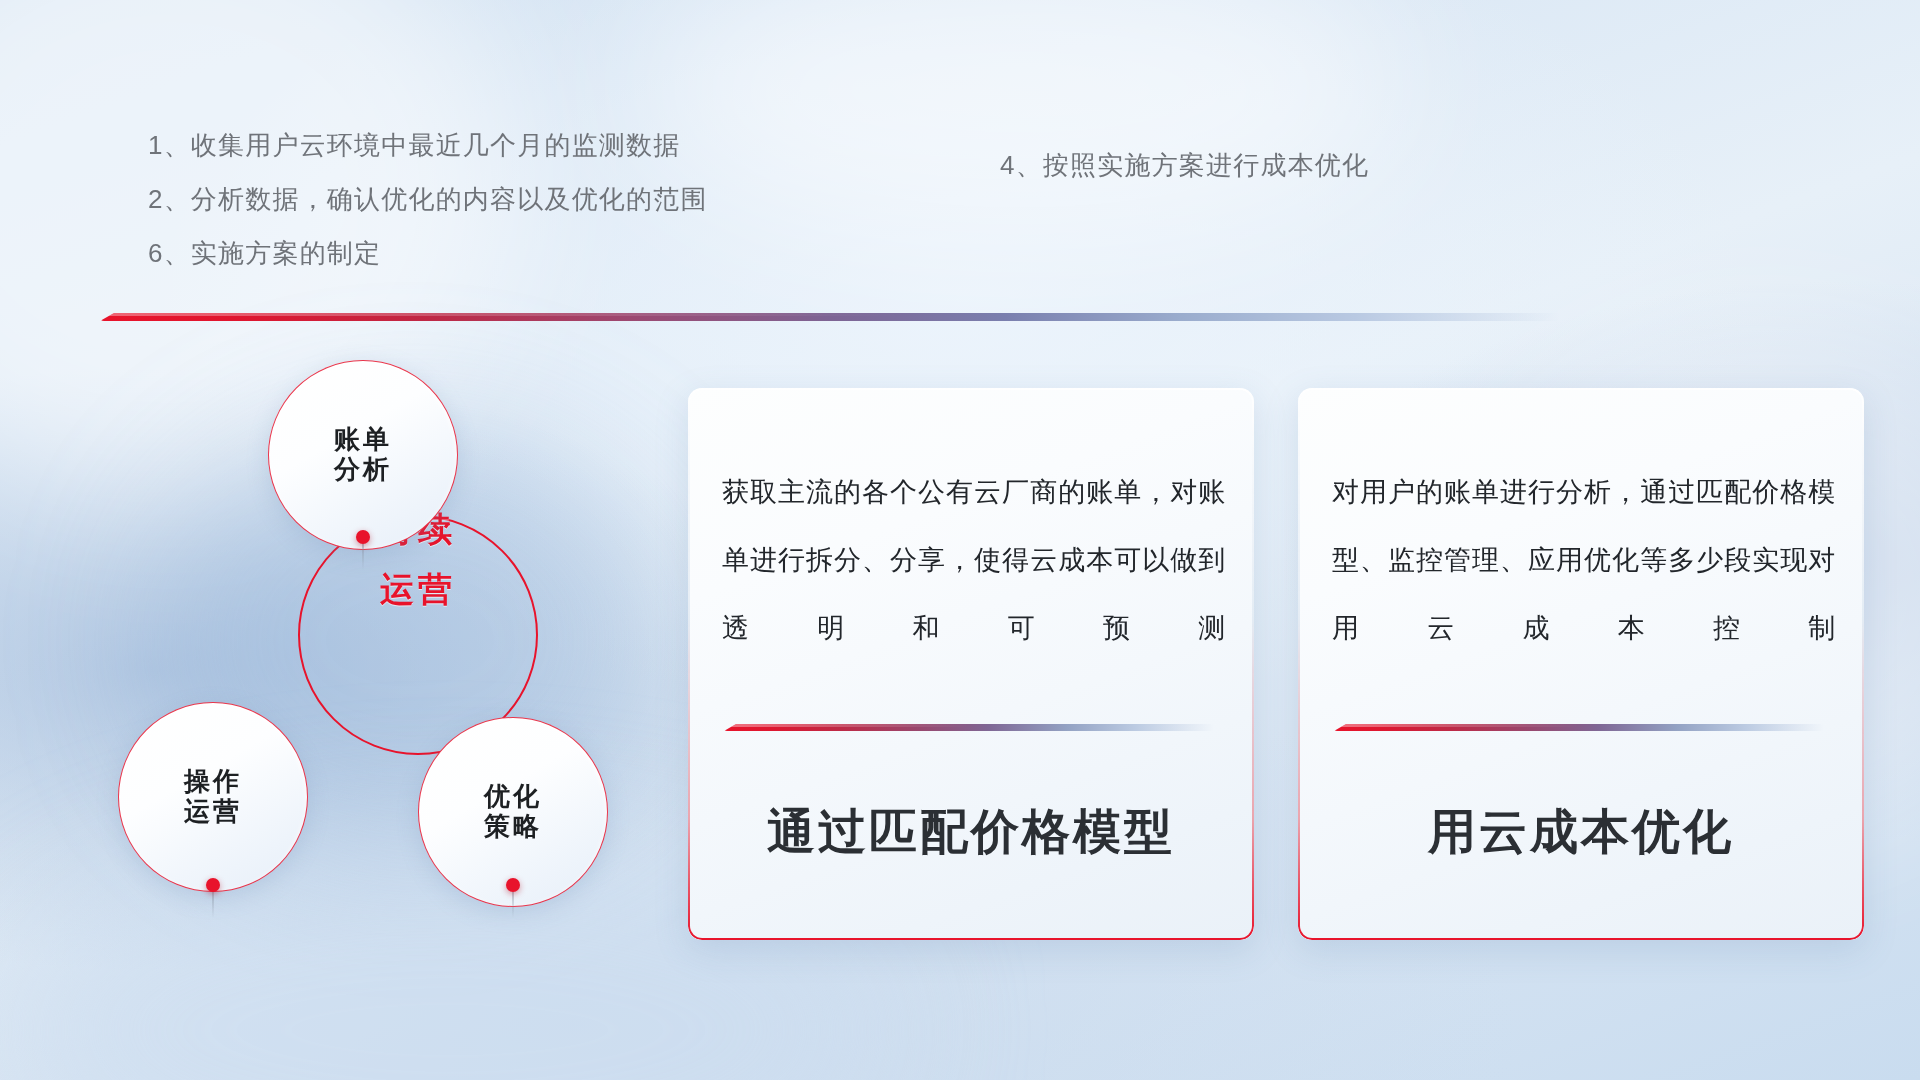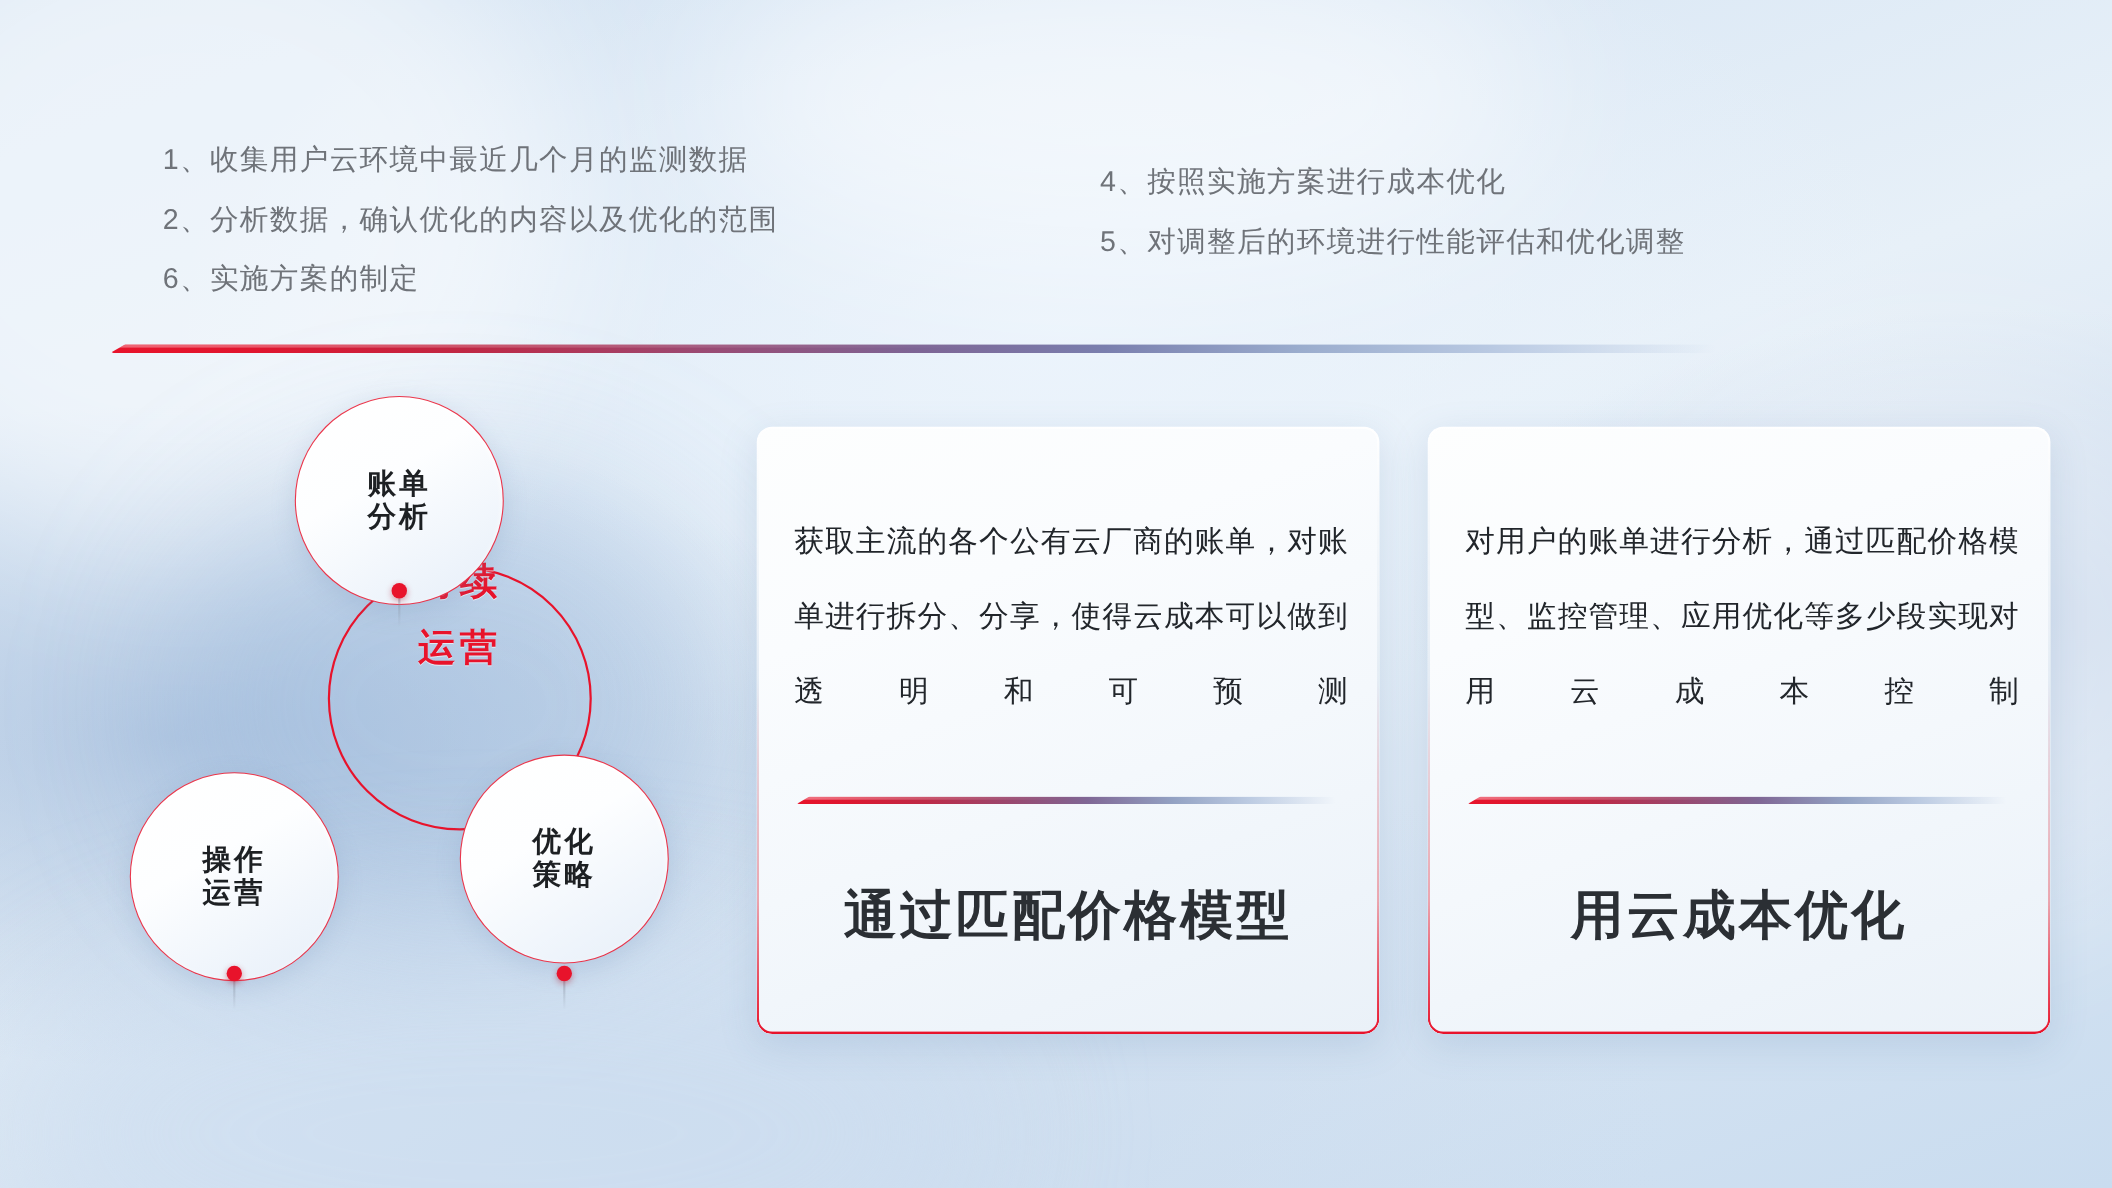--- a/index.html
+++ b/index.html
@@ -90,21 +90,21 @@
     display:flex; flex-direction:column;
     align-items:center; justify-content:center;
     gap:0;
   }
   .node span {
     font-size:26px; font-weight:bold; color:#1d2023;
     letter-spacing:3px; line-height:1.15;
   }
   .node-top  { left:168px; top:10px;  width:190px; height:190px; }
   .node-bl   { left:18px;  top:352px; width:190px; height:190px; }
-  .node-br   { left:318px; top:336px; width:190px; height:190px;justify-content:center; }
+  .node-br   { left:318px; top:367px; width:190px; height:190px;justify-content:center; }
   .dot {
     position:absolute; width:14px; height:14px;
     border-radius:50%; background:#e8132b;
     box-shadow:0 2px 6px rgba(180,20,40,0.45);
   }
   .dot-top { left:256px; top:180px; }
   .dot-bl  { left:106px; top:528px; }
   .dot-br  { left:406px; top:528px; }
   .tail {
     position:absolute; width:2px; height:26px;
@@ -189,21 +189,20 @@
 <div class="blob blob-e"></div>
 
 <div class="bullets-left">
   <div class="bullet-line">1、收集用户云环境中最近几个月的监测数据</div>
   <div class="bullet-line">2、分析数据，确认优化的内容以及优化的范围</div>
   <div class="bullet-line">6、实施方案的制定</div>
 </div>
 
 <div class="bullets-right">
   <div class="bullet-line">4、按照实施方案进行成本优化</div>
-  <div class="bullet-line">5、对调整后的环境进行性能评估和优化调整</div>
 </div>
 
 <div class="top-rule"></div>
 
 <div class="diagram">
   <div class="ring"></div>
 
   <div class="ring-center">
     <span>持续</span>
     <span>运营</span>

